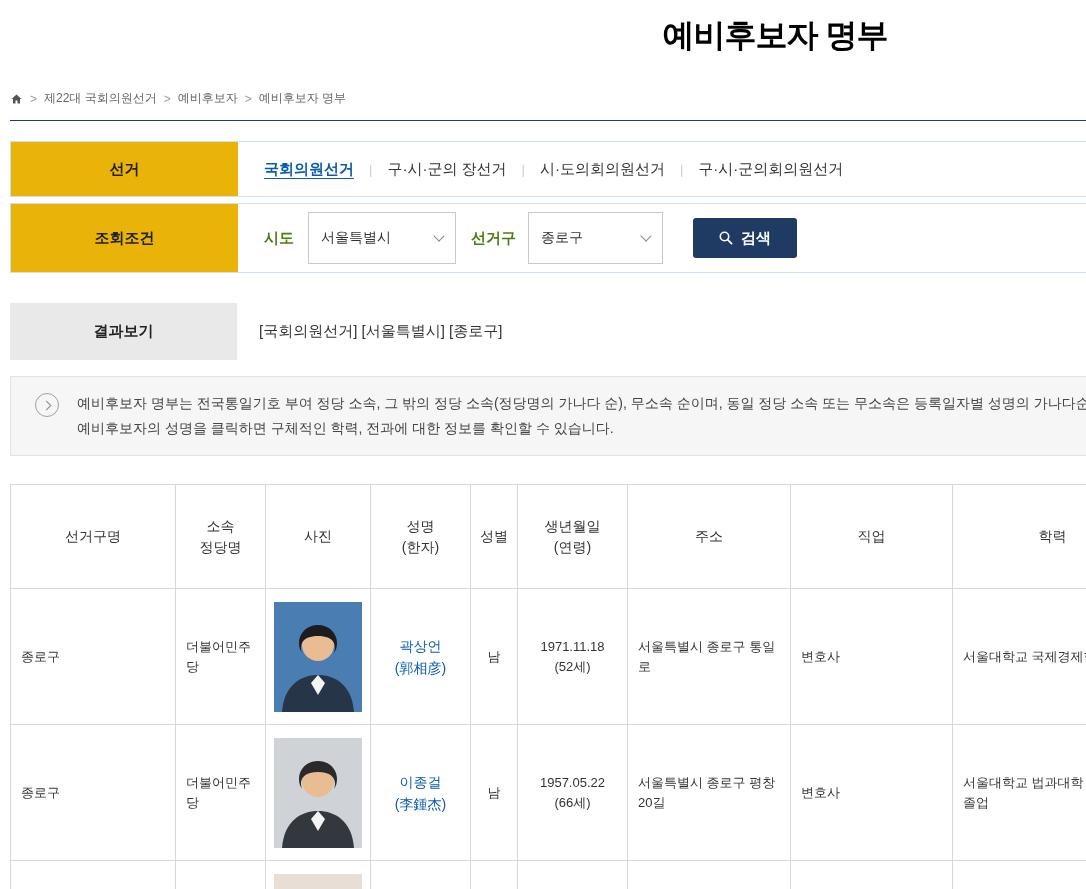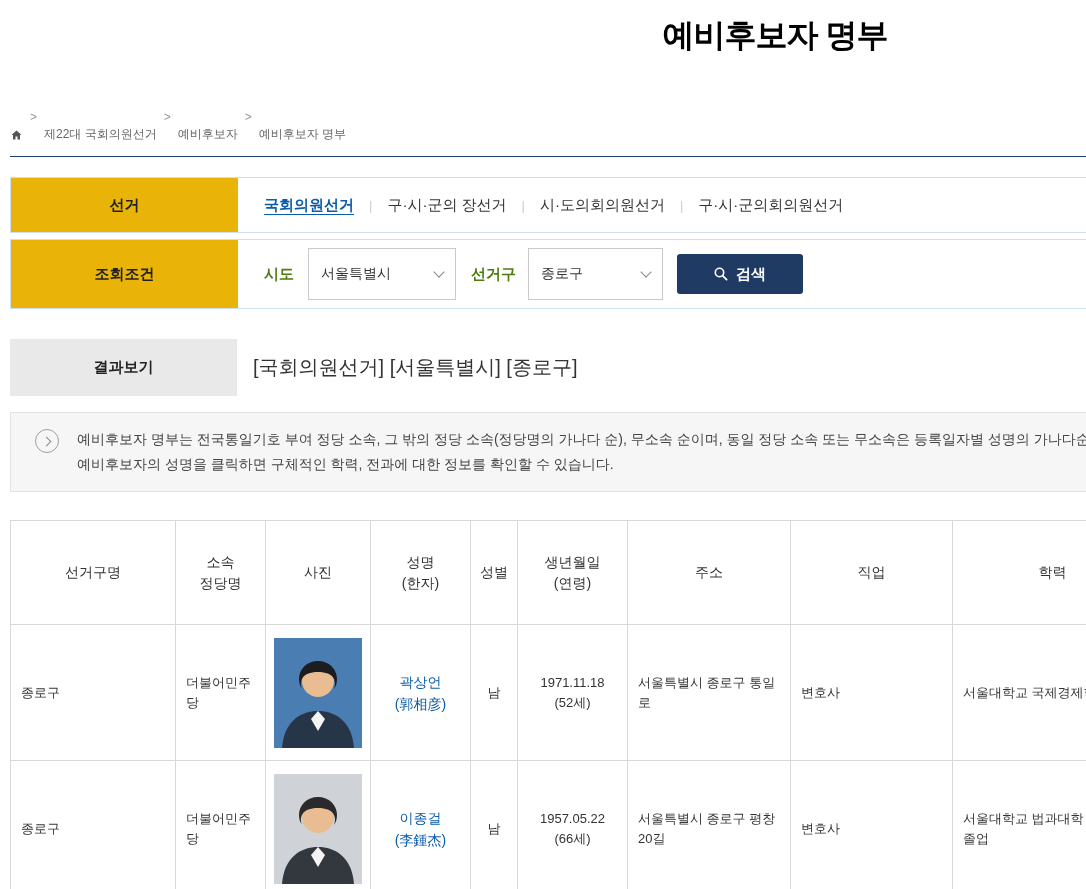--- a/index.html
+++ b/index.html
@@ -22,21 +22,21 @@
 
   
   .breadcrumb {
     width: 1530px; margin-top: 32px;
     display: flex; align-items: center; gap: 7px;
     font-size: 12px; color: #666;
     border-bottom: 1px solid #1c3c6e;
     padding-bottom: 13px;
   }
   .breadcrumb .sep { color: #999; }
-  .breadcrumb a { color: #666; text-decoration: none; cursor: pointer; margin-top: 36px; }
+  .breadcrumb a { color: #666; text-decoration: none; cursor: pointer; }
 
   
   .filter { width: 1530px; margin-top: 20px; }
   .filter-row {
     display: flex; min-height: 56px;
     border: 1px solid #cde1f2; background: #fff;
     box-sizing: border-box;
   }
   .filter-row + .filter-row { margin-top: 6px; }
   .filter-label {
@@ -63,36 +63,36 @@
     font-size: 14px; color: #333; cursor: pointer;
   }
   .select-sido { width: 148px; margin-left: 14px; }
   .select-district { width: 135px; margin-left: 12px; }
   .chev-down {
     width: 7px; height: 7px; margin-left: auto; margin-top: -4px;
     border-right: 1.5px solid #8a8a8a; border-bottom: 1.5px solid #8a8a8a;
     transform: rotate(45deg);
   }
   .search-btn {
-    margin-left: 14px;
+    margin-left: 30px;
     display: flex; align-items: center; justify-content: center; gap: 8px;
-    width: 126px; height: 40px;
+    width: 104px; height: 40px;
     background: #1f3b64; color: #fff; border: none; border-radius: 3px;
     font-size: 15px; font-weight: bold; cursor: pointer;
     font-family: Liberation Sans, sans-serif;
   }
 
   
   .results { width: 1530px; margin-top: 30px; display: flex; align-items: center; }
   .results-label {
     width: 227px; height: 57px; background: #e9e9e9;
     display: flex; align-items: center; justify-content: center;
     font-size: 15px; font-weight: bold; color: #222;
   }
-  .results-value { padding-left: 16px; font-size: 20px; color: #333; }
+  .results-value { padding-left: 22px; font-size: 15px; color: #333; }
 
   
   .notice {
     width: 1530px; margin-top: 16px; box-sizing: border-box;
     background: #f6f6f6; border: 1px solid #e2e2e2;
     padding: 14px 20px 14px 66px;
     position: relative;
     font-size: 14px; color: #444; line-height: 25px;
   }
   .notice-icon {

